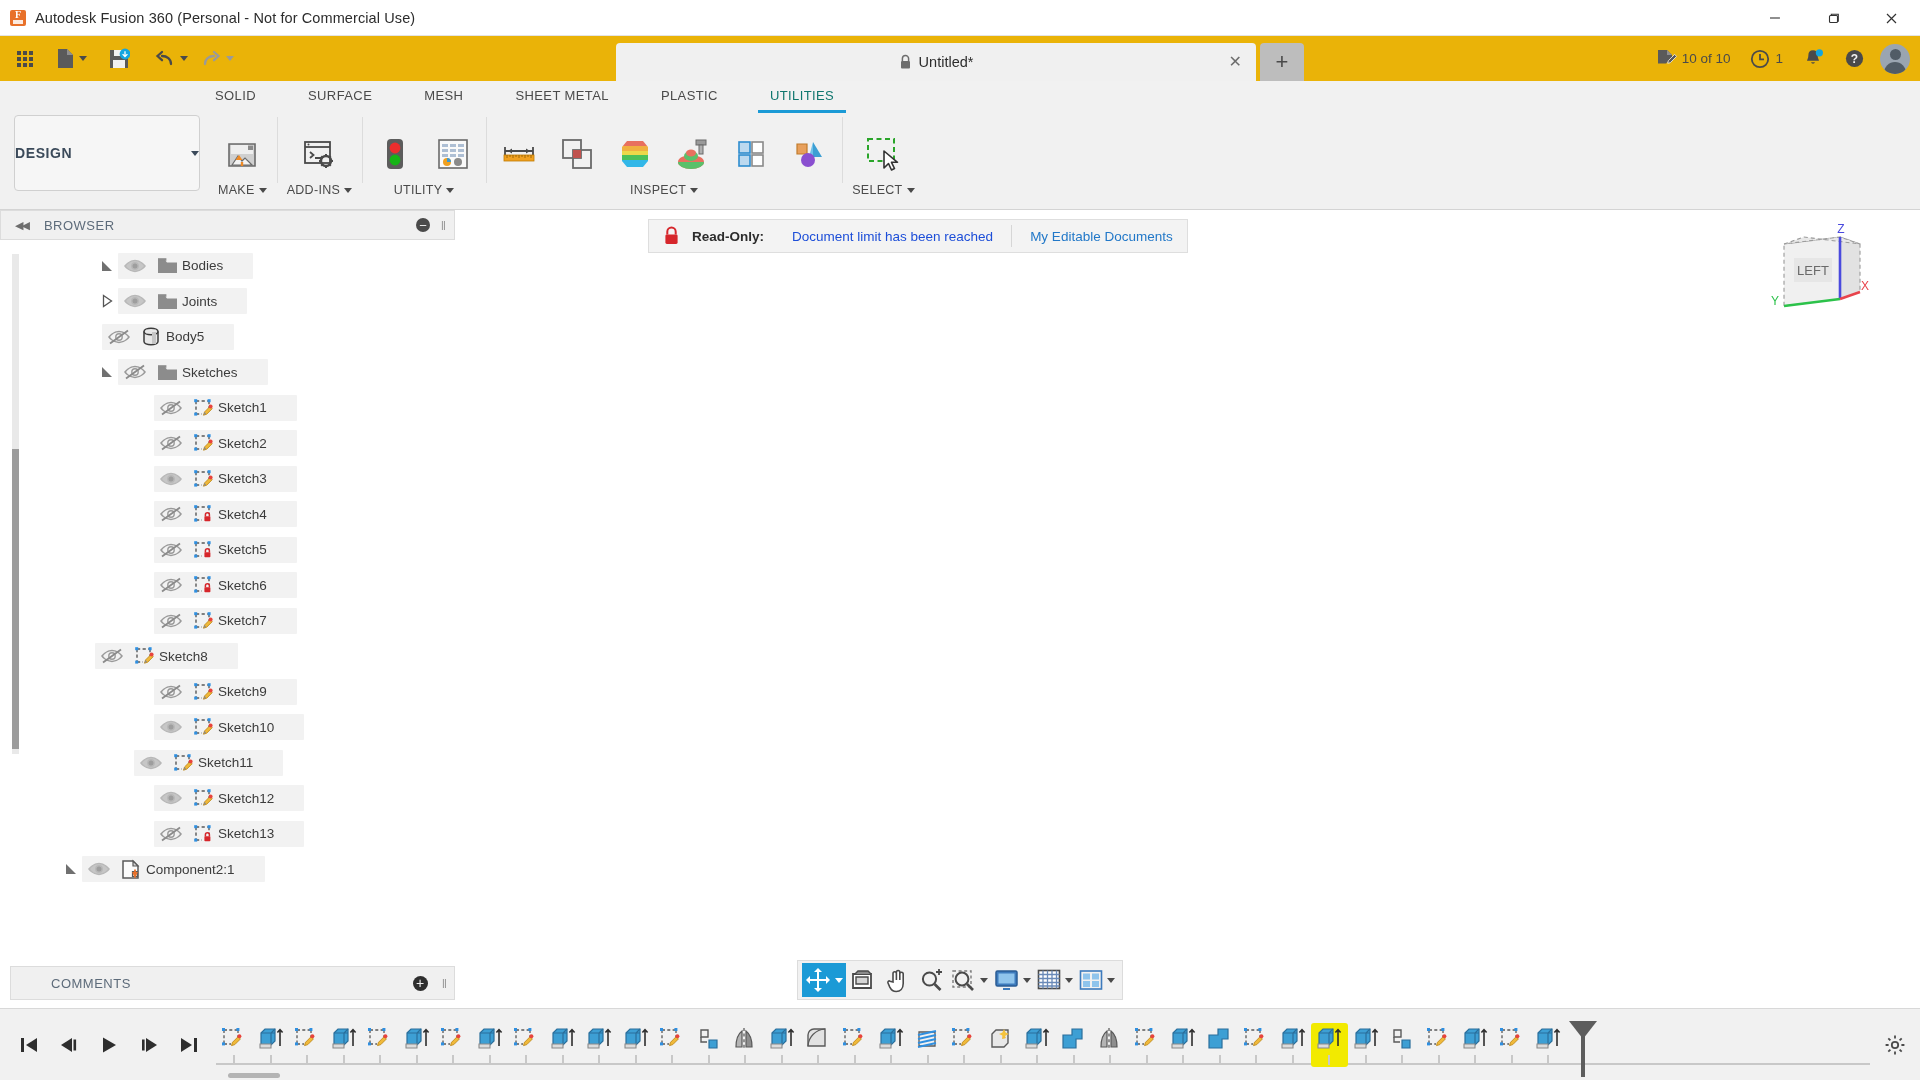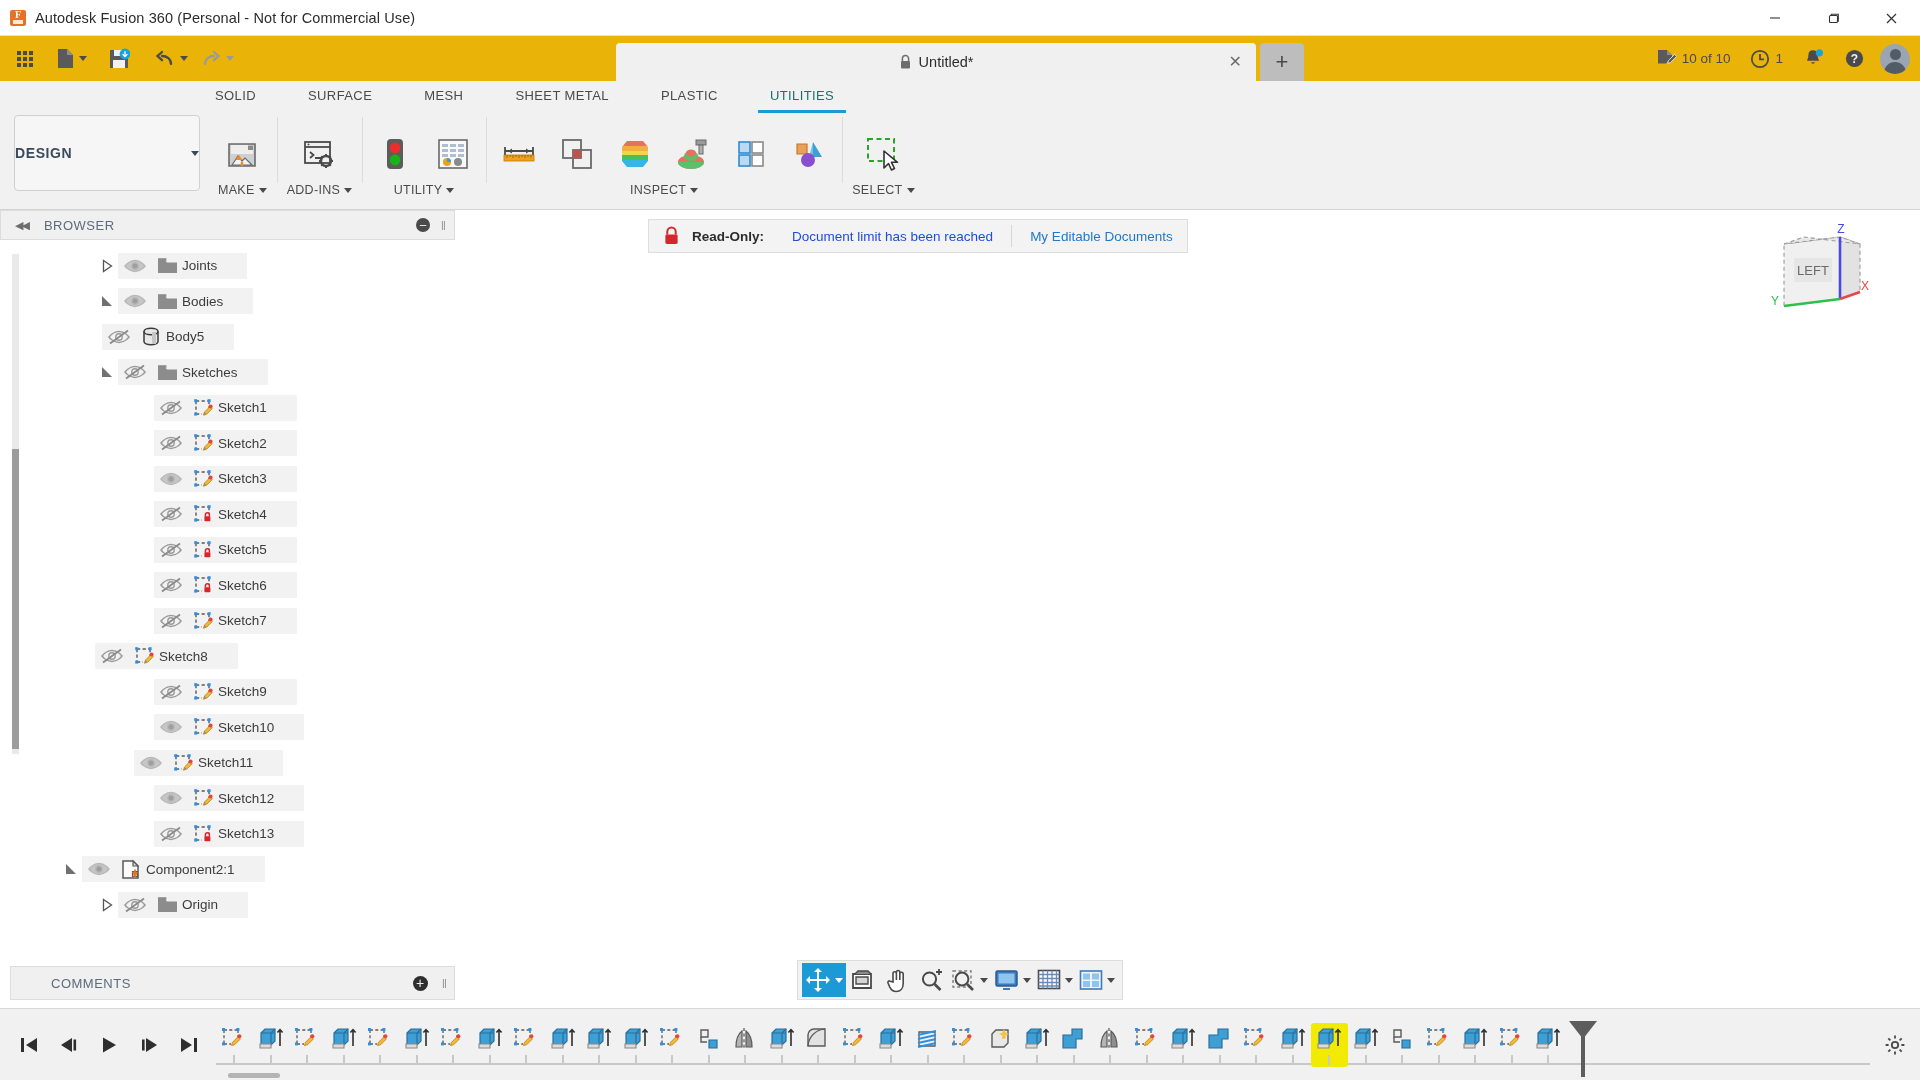--- a/index.html
+++ b/index.html
@@ -563,59 +563,59 @@
       <span class="dot">−</span>
       <span class="grip">‖</span>
     </div>
     <div id="tree">
       <div id="tree-scroll">
           <i></i>
         </div>
     <div class="trow" style="padding-left: 96px;">
           <span class="tarrow">
             <svg width="14" height="14" viewBox="0 0 14 14">
+              <path d="M2 12V2l10 10z" fill="#707070"></path>
+            </svg>
+          </span>
+          <div class="tlabelbox">
+            <span class="eye">
+              <svg width="22" height="16" viewBox="0 0 22 16">
+                <path d="M1 8s4-5.5 10-5.5S21 8 21 8s-4 5.5-10 5.5S1 8 1 8z" fill="#c6c6c6" stroke="#b8b8b8" stroke-width="1.5"></path>
+                <circle cx="11" cy="8" r="3.2" fill="#9e9e9e" stroke="#b8b8b8" stroke-width="1.4"></circle>
+              </svg>
+            </span>
+            <span class="ticon">
+              <svg width="21" height="17" viewBox="0 0 21 17">
+                <path d="M1 3h7l2 2.4h10V16H1z" fill="#8c8c8c"></path>
+                <rect x="1" y="1.2" width="8.4" height="2.6" fill="#8c8c8c"></rect>
+              </svg>
+            </span>
+            <span class="tlabel">Bodies</span>
+          </div>
+        </div>
+        <div class="trow" style="padding-left: 96px;">
+          <span class="tarrow">
+            <svg width="14" height="14" viewBox="0 0 14 14">
               <path d="M3.5 1.5l8 5.5-8 5.5z" fill="none" stroke="#555" stroke-width="1.3"></path>
             </svg>
           </span>
           <div class="tlabelbox">
             <span class="eye">
               <svg width="22" height="16" viewBox="0 0 22 16">
                 <path d="M1 8s4-5.5 10-5.5S21 8 21 8s-4 5.5-10 5.5S1 8 1 8z" fill="#c6c6c6" stroke="#b8b8b8" stroke-width="1.5"></path>
                 <circle cx="11" cy="8" r="3.2" fill="#9e9e9e" stroke="#b8b8b8" stroke-width="1.4"></circle>
               </svg>
             </span>
             <span class="ticon">
               <svg width="21" height="17" viewBox="0 0 21 17">
                 <path d="M1 3h7l2 2.4h10V16H1z" fill="#8c8c8c"></path>
                 <rect x="1" y="1.2" width="8.4" height="2.6" fill="#8c8c8c"></rect>
               </svg>
             </span>
             <span class="tlabel">Joints</span>
-          </div>
-        </div>
-        <div class="trow" style="padding-left: 96px;">
-          <span class="tarrow">
-            <svg width="14" height="14" viewBox="0 0 14 14">
-              <path d="M2 12V2l10 10z" fill="#707070"></path>
-            </svg>
-          </span>
-          <div class="tlabelbox">
-            <span class="eye">
-              <svg width="22" height="16" viewBox="0 0 22 16">
-                <path d="M1 8s4-5.5 10-5.5S21 8 21 8s-4 5.5-10 5.5S1 8 1 8z" fill="#c6c6c6" stroke="#b8b8b8" stroke-width="1.5"></path>
-                <circle cx="11" cy="8" r="3.2" fill="#9e9e9e" stroke="#b8b8b8" stroke-width="1.4"></circle>
-              </svg>
-            </span>
-            <span class="ticon">
-              <svg width="21" height="17" viewBox="0 0 21 17">
-                <path d="M1 3h7l2 2.4h10V16H1z" fill="#8c8c8c"></path>
-                <rect x="1" y="1.2" width="8.4" height="2.6" fill="#8c8c8c"></rect>
-              </svg>
-            </span>
-            <span class="tlabel">Bodies</span>
           </div>
         </div>
         <div class="trow" style="padding-left: 80px;">
           <span class="tarrow"></span>
           <div class="tlabelbox">
             <span class="eye">
               <svg width="22" height="16" viewBox="0 0 22 16">
                 <path d="M1 8s4-5.5 10-5.5S21 8 21 8s-4 5.5-10 5.5S1 8 1 8z" fill="none" stroke="#9a9a9a" stroke-width="1.5"></path>
                 <circle cx="11" cy="8" r="3.2" fill="none" stroke="#9a9a9a" stroke-width="1.4"></circle>
                 <path d="M2 14.5L20 1.5" fill="none" stroke="#8a8a8a" stroke-width="1.8"></path>
@@ -986,43 +986,20 @@
             </span>
             <span class="ticon">
               <svg width="23" height="21" viewBox="0 0 23 21">
                 <path d="M3 2h10l5 5v12H3z" fill="#fbfbfb" stroke="#5a5a5a" stroke-width="1.5"></path>
                 <path d="M13 2l5 5h-5z" fill="#d6d6d6" stroke="#5a5a5a" stroke-width="1.2"></path>
                 <path d="M12.5 12.5h5v5h-5z" fill="#f3f3f3" stroke="#5a5a5a" stroke-width="1.2"></path>
                 <path d="M15 10.5v3.5M13.5 14h3l-1.5 3.5z" fill="none" stroke="#e8712a" stroke-width="1.8"></path>
               </svg>
             </span>
             <span class="tlabel">Component2:1</span>
-          </div>
-        </div>
-        <div class="trow" style="padding-left: 96px;">
-          <span class="tarrow">
-            <svg width="14" height="14" viewBox="0 0 14 14">
-              <path d="M3.5 1.5l8 5.5-8 5.5z" fill="none" stroke="#555" stroke-width="1.3"></path>
-            </svg>
-          </span>
-          <div class="tlabelbox">
-            <span class="eye">
-              <svg width="22" height="16" viewBox="0 0 22 16">
-                <path d="M1 8s4-5.5 10-5.5S21 8 21 8s-4 5.5-10 5.5S1 8 1 8z" fill="none" stroke="#9a9a9a" stroke-width="1.5"></path>
-                <circle cx="11" cy="8" r="3.2" fill="none" stroke="#9a9a9a" stroke-width="1.4"></circle>
-                <path d="M2 14.5L20 1.5" fill="none" stroke="#8a8a8a" stroke-width="1.8"></path>
-              </svg>
-            </span>
-            <span class="ticon">
-              <svg width="21" height="17" viewBox="0 0 21 17">
-                <path d="M1 3h7l2 2.4h10V16H1z" fill="#8c8c8c"></path>
-                <rect x="1" y="1.2" width="8.4" height="2.6" fill="#8c8c8c"></rect>
-              </svg>
-            </span>
-            <span class="tlabel">Origin</span>
           </div>
         </div>
       </div>
   </div>
 
   <div id="readonly">
     <svg width="17" height="20" viewBox="0 0 17 20">
       <path d="M4.3 8.5V5.8a4.2 4.2 0 018.4 0v2.7" fill="none" stroke="#d6262b" stroke-width="2"></path>
       <rect x="2.4" y="8.4" width="12.2" height="9.6" rx="1.4" fill="#d6262b"></rect>
     </svg>

